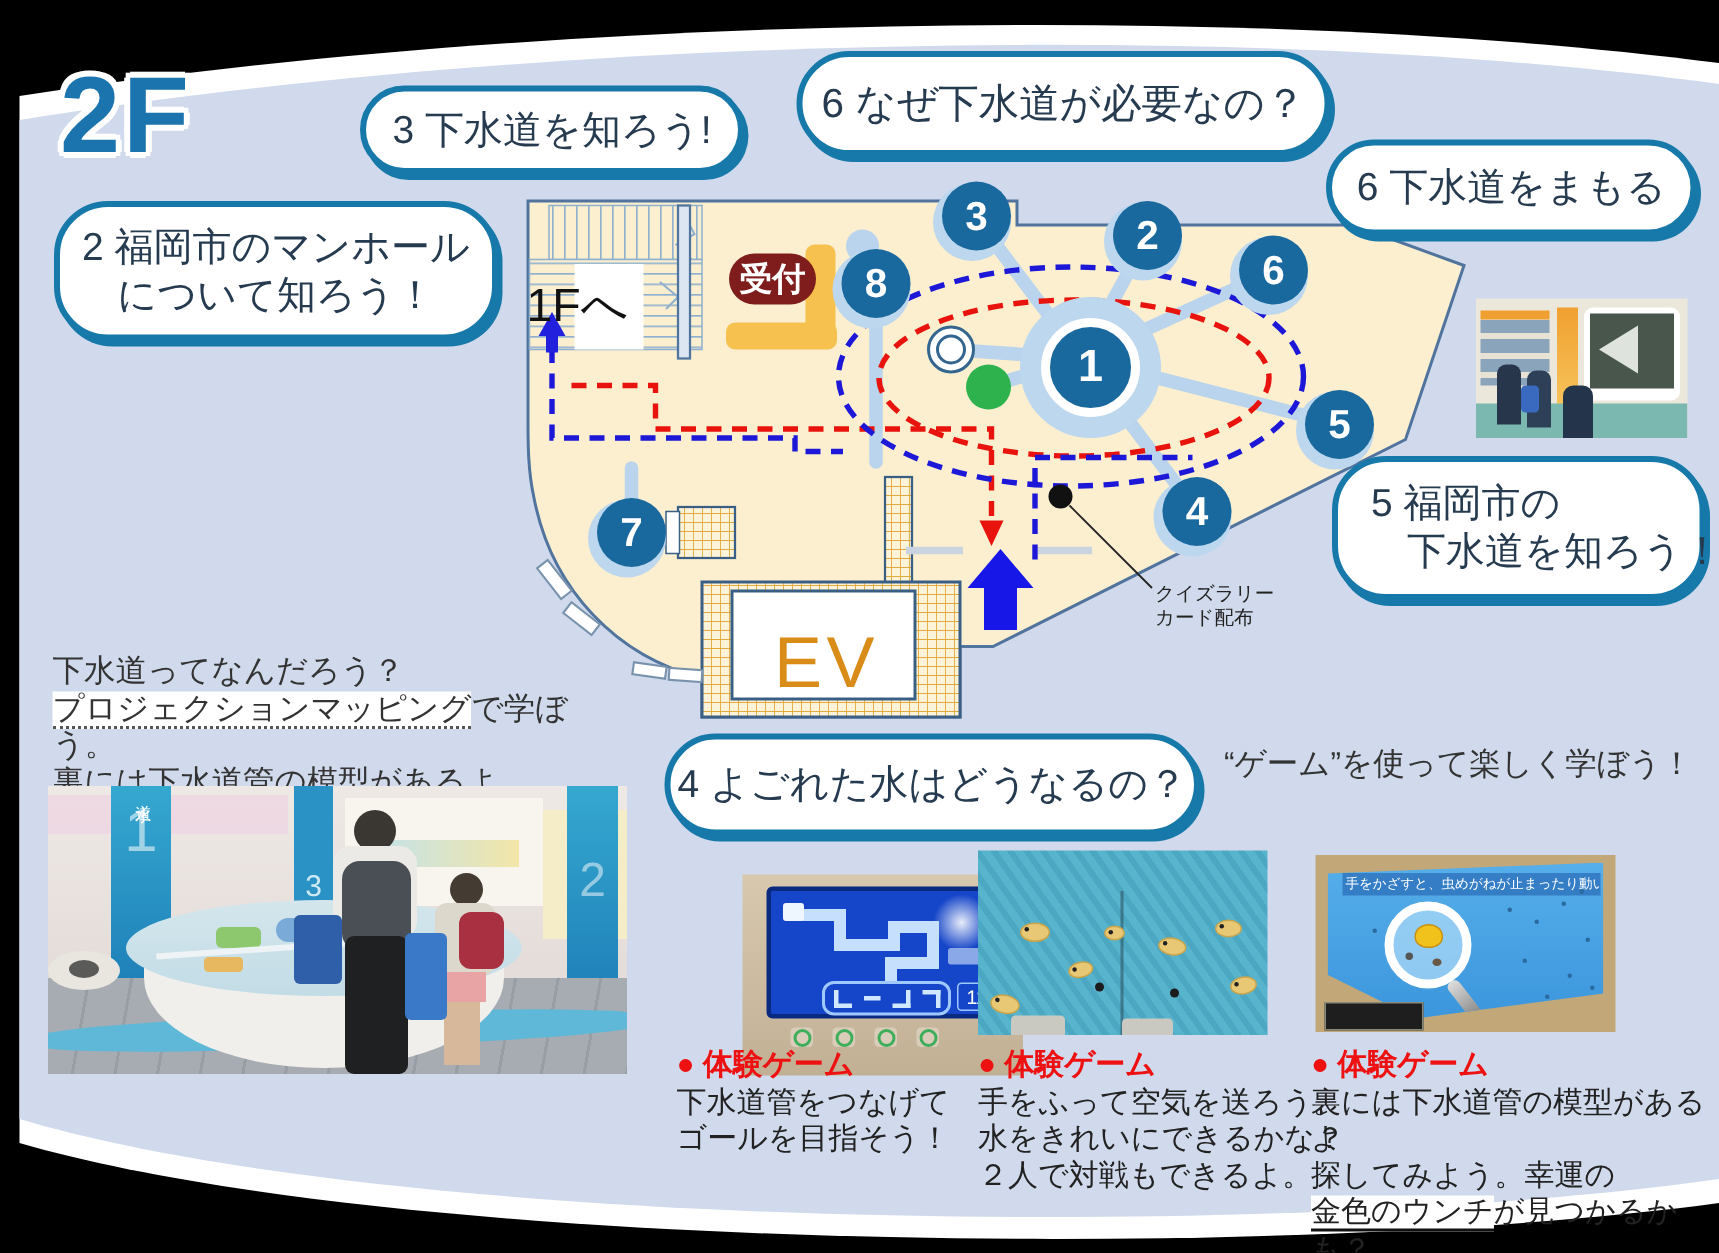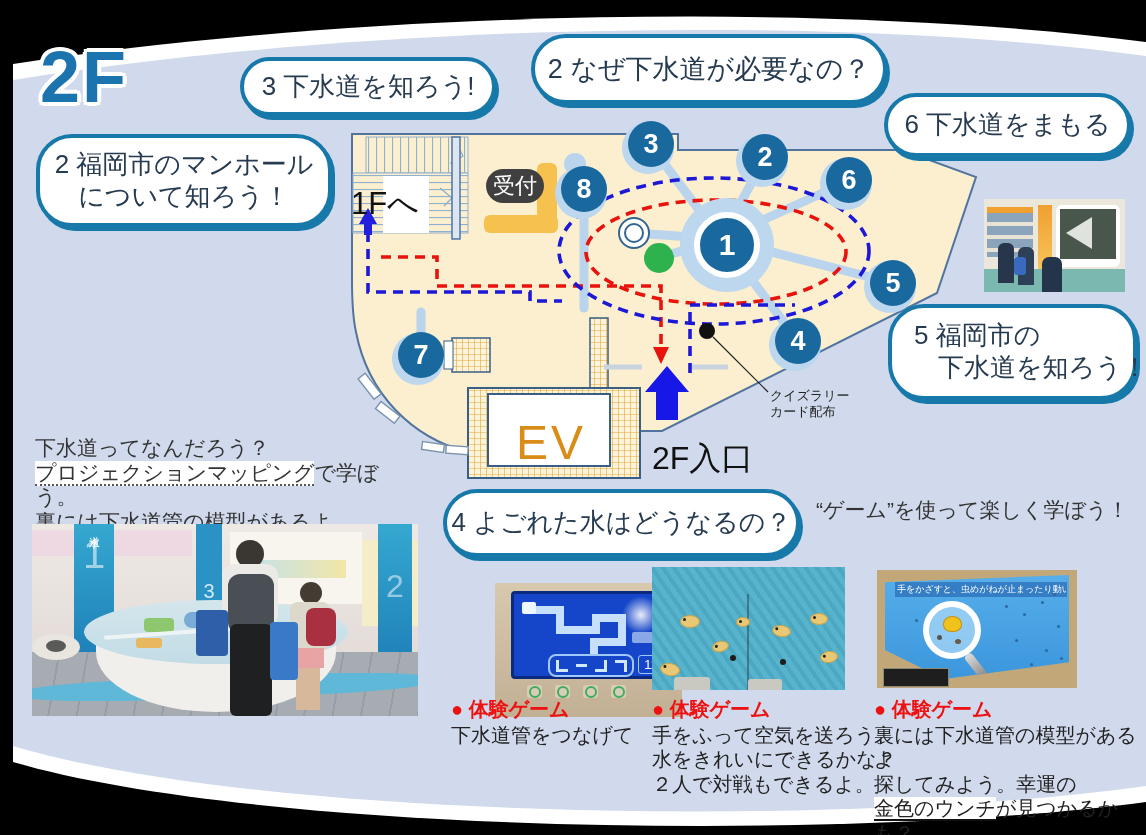--- a/index.html
+++ b/index.html
@@ -12,22 +12,22 @@
       0 -4px 0 #fff,0 4px 0 #fff,-4px 0 0 #fff,4px 0 0 #fff;letter-spacing:2px;}
   
   .bubble{background:#fff;border:4px solid #1779a9;border-radius:36px;
     box-shadow:3px 4px 0 #1779a9;color:#263a50;display:flex;flex-direction:column;
     justify-content:center;align-items:center;text-align:center;line-height:1.22;
     font-size:26px;box-sizing:border-box;}
   .bubble .ln{white-space:nowrap;}
   
   .whitebox{background:#fff;}
   .map-label{color:#111;}
-  .reception{background:#404040;color:#fff;border-radius:18px;display:flex;
-    align-items:center;justify-content:center;font-size:22px;font-weight:normal;}
+  .reception{background:#7f1d1d;color:#fff;border-radius:18px;display:flex;
+    align-items:center;justify-content:center;font-size:22px;font-weight:bold;}
   .ev-text{display:flex;align-items:center;justify-content:center;
     color:#d98d18;font-size:48px;letter-spacing:3px;}
   .quiz-note{font-size:13px;line-height:1.2;color:#222;}
   
   .st{width:46px;height:46px;border-radius:50%;background:#19699f;color:#fff;
     display:flex;align-items:center;justify-content:center;font-size:27px;
     font-weight:bold;box-shadow:-3px 4px 0 3px #bcd7ee;}
   .st1{width:54px;height:54px;border:6px solid #fff;font-size:30px;
     box-shadow:0 0 0 14px #bcd7ee;}
   
@@ -150,42 +150,41 @@
       <circle cx="634" cy="233" r="15" fill="#fff" stroke="#33658f" stroke-width="2"></circle>
       <circle cx="634" cy="233" r="9" fill="#fff" stroke="#33658f" stroke-width="2"></circle>
     </g>
     <circle cx="659" cy="258" r="15" fill="#2db24d"></circle>
   </svg>
 
   <div class="abs whitebox" style="left:383px;top:176px;width:46px;height:57px;"></div>
   <div class="abs map-label" style="left:351px;top:183px;font-size:31px;">1Fへ</div>
   <div class="abs reception" style="left:486px;top:169px;width:58px;height:34px;">受付</div>
   <div class="abs ev-text" style="left:488px;top:394px;width:126px;height:72px;margin-top:12px;">EV</div>
-  <div class="abs map-label" style="left:652px;top:437px;font-size:32px;">2F入口</div>
   <div class="abs quiz-note" style="left:770px;top:388px;">
     <div>クイズラリー</div>
     <div>カード配布</div>
   </div>
 
   <div class="abs st st1" style="left:694px;top:212px;">1</div>
   <div class="abs st" style="left:742px;top:134px;">2</div>
   <div class="abs st" style="left:628px;top:121px;">3</div>
   <div class="abs st" style="left:775px;top:318px;">4</div>
   <div class="abs st" style="left:870px;top:260px;">5</div>
   <div class="abs st" style="left:826px;top:157px;">6</div>
   <div class="abs st" style="left:398px;top:332px;">7</div>
   <div class="abs st" style="left:561px;top:166px;">8</div>
 
   <div class="abs floor-label">2F</div>
 
   <div class="abs bubble" style="left:240px;top:57px;width:256px;height:59px;">
     <div class="ln">3 下水道を知ろう!</div>
   </div>
   <div class="abs bubble" style="left:531px;top:34px;width:356px;height:70px;font-size:27px;">
-    <div class="ln">2 なぜ下水道が必要なの？</div>
+    <div class="ln">6 なぜ下水道が必要なの？</div>
   </div>
   <div class="abs bubble" style="left:884px;top:93px;width:247px;height:64px;">
     <div class="ln">6 下水道をまもる</div>
   </div>
   <div class="abs bubble" style="left:36px;top:134px;width:296px;height:93px;">
     <div class="ln">2 福岡市のマンホール</div>
     <div class="ln">について知ろう！</div>
   </div>
   <div class="abs bubble" style="left:888px;top:304px;width:249px;height:96px;align-items:flex-start;padding-left:22px;">
     <div class="ln">5 福岡市の</div>
@@ -319,20 +318,21 @@
       </div>
       <div class="ph-el" style="left:88px;top:76px;width:9px;height:34px;background:linear-gradient(#ddd,#777);transform:rotate(-38deg);border-radius:4px;"></div>
     </div>
     <div class="ph-el" style="left:6px;top:98px;width:64px;height:17px;background:#1e1e1e;border:1px solid #8a8a7a;"></div>
   </div>
 
   <div class="abs" style="left:451px;top:696px;">
     <div class="cap-badge">● 体験ゲーム</div>
     <div class="cap-desc">
       <div>下水道管をつなげて</div>
+      <div>ゴールを目指そう！</div>
     </div>
   </div>
   <div class="abs" style="left:652px;top:696px;">
     <div class="cap-badge">● 体験ゲーム</div>
     <div class="cap-desc">
       <div>手をふって空気を送ろう。</div>
       <div>水をきれいにできるかな？</div>
       <div>２人で対戦もできるよ。</div>
     </div>
   </div>

